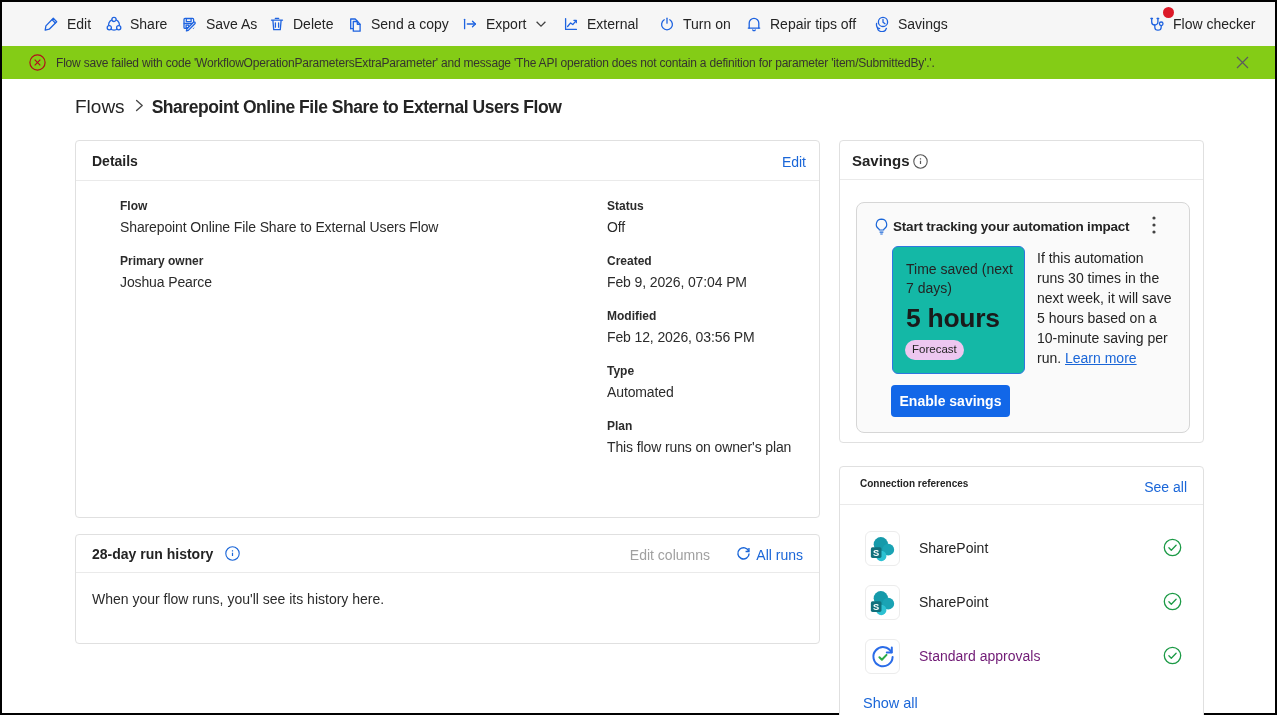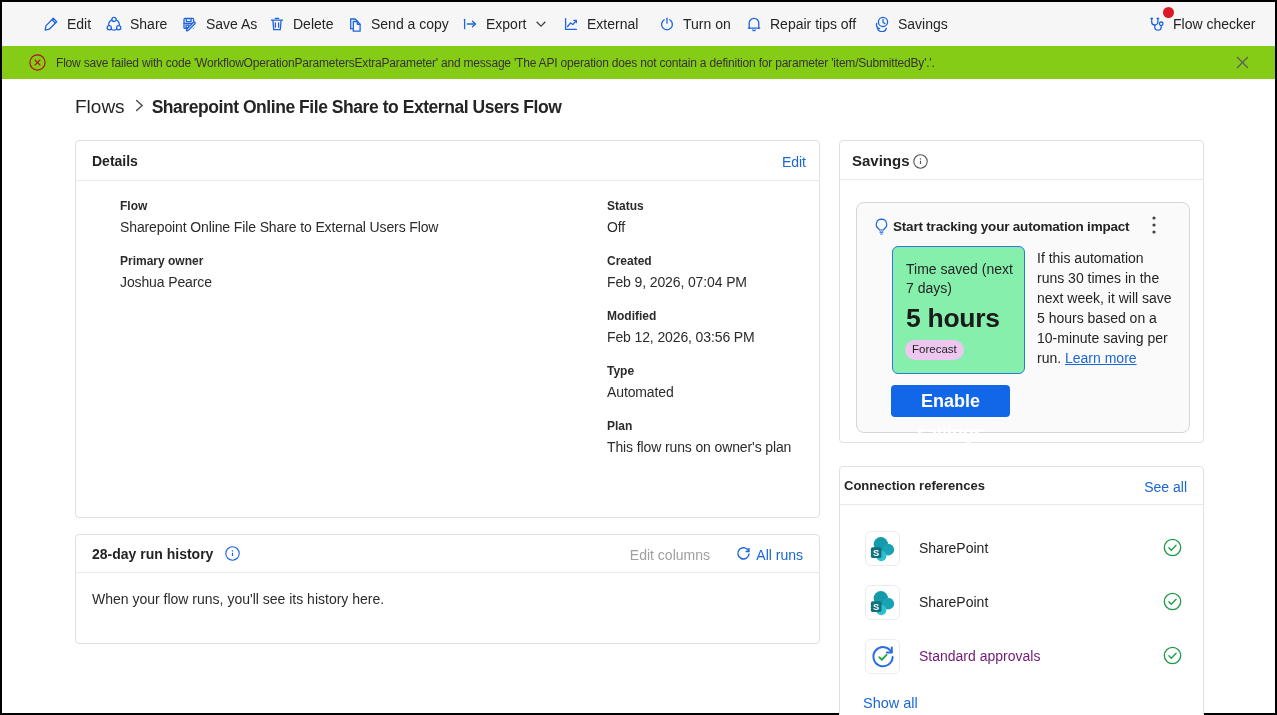--- a/index.html
+++ b/index.html
@@ -197,33 +197,33 @@
       <svg style="position:absolute;left:17px;top:15px" width="15" height="17" viewBox="0 0 15 17">
           <path d="M7.5 1.2a5.2 5.2 0 0 1 2.9 9.5c-.5.35-.8.8-.8 1.3H5.4c0-.5-.3-.95-.8-1.3A5.2 5.2 0 0 1 7.5 1.2z" fill="none" stroke="#1a66d8" stroke-width="1.2"></path>
           <path d="M5.6 14.2h3.8M6.3 16h2.4" stroke="#1a66d8" stroke-width="1.2"></path>
         </svg>
       <div style="position:absolute;left:36px;top:16px;font-size:13.5px;letter-spacing:-0.2px;font-weight:bold;color:#242424;">Start tracking your automation impact</div>
       <svg style="position:absolute;left:295px;top:13px" width="4" height="18" viewBox="0 0 4 18">
           <circle cx="2" cy="2" r="1.6" fill="#424242"></circle>
           <circle cx="2" cy="9" r="1.6" fill="#424242"></circle>
           <circle cx="2" cy="16" r="1.6" fill="#424242"></circle>
         </svg>
-      <div style="position:absolute;left:35px;top:43px;width:133px;height:128px;background:#86efac;border:1px solid #2e77e0;border-radius:6px;">
+      <div style="position:absolute;left:35px;top:43px;width:133px;height:128px;background:#14b8a6;border:1px solid #2e77e0;border-radius:6px;">
         <div style="position:absolute;left:13px;top:13px;width:110px;font-size:14px;color:#242424;line-height:19px;">Time saved (next 7 days)</div>
         <div style="position:absolute;left:13px;top:56px;font-size:26.5px;letter-spacing:-0.3px;font-weight:bold;color:#1a1a1a;">5 hours</div>
         <div style="position:absolute;left:12px;top:93px;height:19.5px;padding:0 7px;background:#edc7f0;border-radius:10px;font-size:11.5px;color:#242424;line-height:19px;">Forecast</div>
       </div>
       <div style="position:absolute;left:180px;top:45px;font-size:14px;color:#242424;line-height:20px;white-space:nowrap;">If this automation<br>runs 30 times in the<br>next week, it will save<br>5 hours based on a<br>10-minute saving per<br>run. <a class="lnk" style="text-decoration:underline;">Learn more</a></div>
-      <div style="position:absolute;left:34px;top:182px;width:119px;height:32px;background:#1267e8;border-radius:4px;color:#fff;font-size:18px;font-weight:bold;text-align:center;line-height:32px;">Enable savings</div>
+      <div style="position:absolute;left:34px;top:182px;width:119px;height:32px;background:#1267e8;border-radius:4px;color:#fff;font-size:14px;font-weight:bold;text-align:center;line-height:32px;">Enable savings</div>
     </div>
   </div>
 
   <div class="card" style="left:837px; top:464px; width:365px; height:260px; border-radius:4px 4px 0 0;">
     <div class="chdr" style="height:38px;">
-      <div style="position:absolute;left:4px;top:11px;font-size:13px;font-weight:bold;color:#242424;">Connection references</div>
+      <div style="position:absolute;left:20px;top:11px;font-size:10px;font-weight:bold;color:#242424;">Connection references</div>
       <a class="lnk" style="position:absolute;right:16px;top:12px;font-size:14px;">See all</a>
     </div>
     <div id="connrows">
         <div style="position:absolute;left:25px;top:64px;width:35px;height:35px;border:1px solid #ececec;border-radius:6px;background:#fff;display:flex;align-items:center;justify-content:center;">
           <svg width="26" height="26" viewBox="0 0 24 24">
             <circle cx="10" cy="7.6" r="6.6" fill="#159aaa"></circle>
             <circle cx="16.8" cy="12.6" r="5.5" fill="#1aa3b4"></circle>
             <circle cx="10.4" cy="18.4" r="4.8" fill="#2cc1d2"></circle>
             <rect x="0.8" y="10.4" width="9.8" height="9.8" rx="1.5" fill="#11707c"></rect>
             <text x="5.7" y="18" font-size="8.6" font-weight="bold" fill="#fff" text-anchor="middle" font-family="Liberation Sans, sans-serif">S</text>

